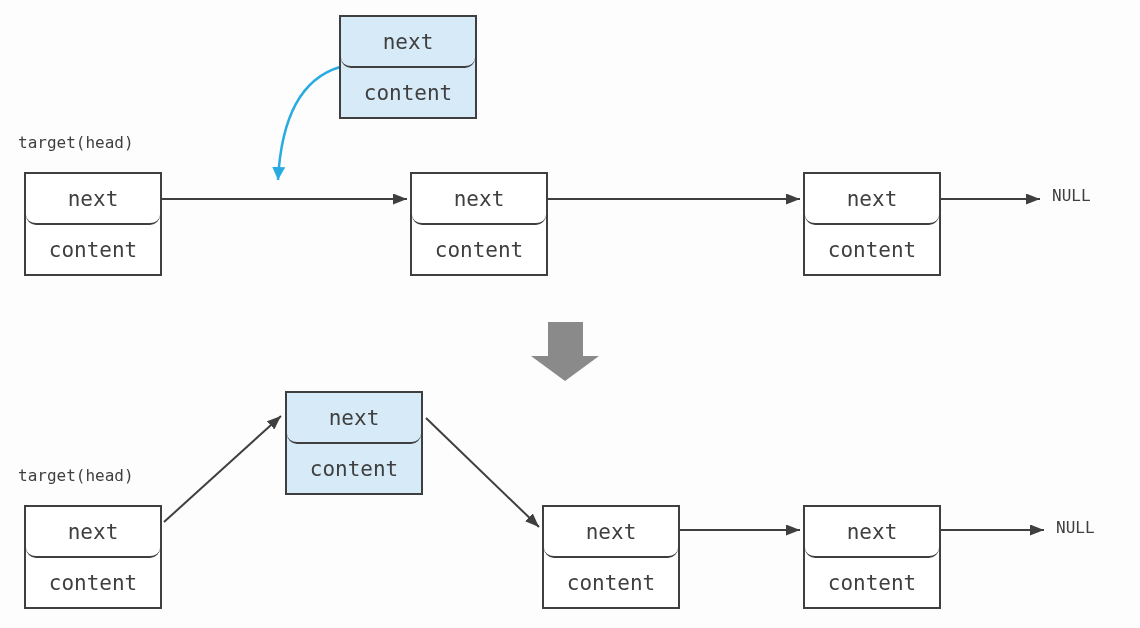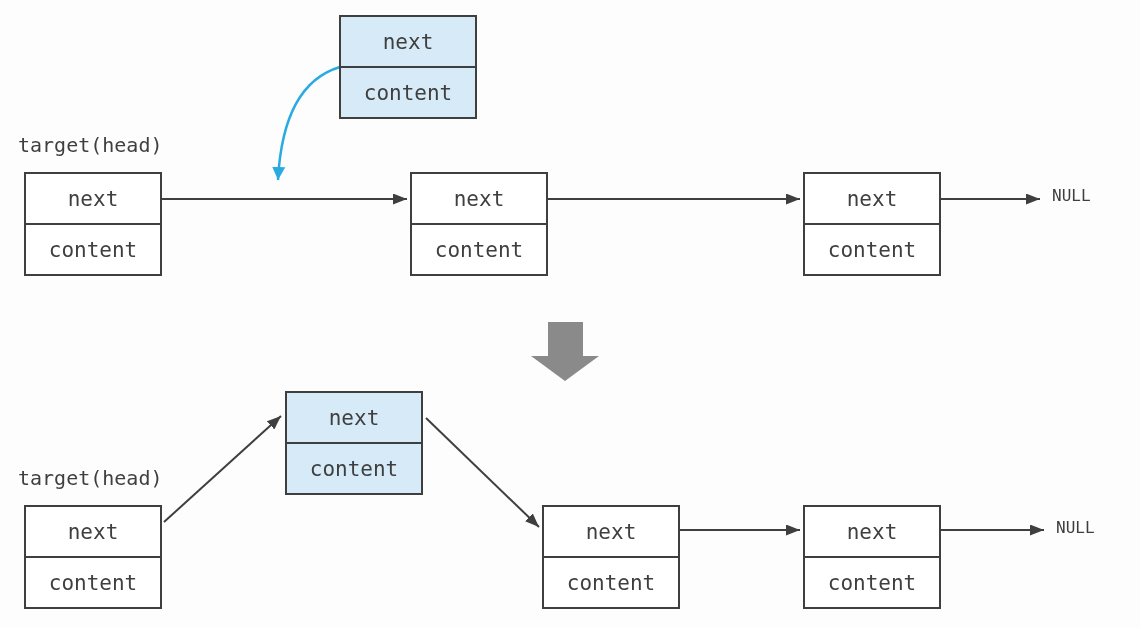--- a/index.html
+++ b/index.html
@@ -22,23 +22,23 @@
   .node{
     position:absolute;width:138px;height:104px;box-sizing:border-box;
     border:2px solid var(--border-color);background:var(--plain-fill);
     display:flex;flex-direction:column;
   }
   .node.highlight{background:var(--highlight-fill);}
   .node .cell{
     flex:1;display:flex;align-items:center;justify-content:center;
     font-size:21px;color:var(--text-color);letter-spacing:0px;
   }
-  .node .cell.next{border-bottom:2px solid var(--border-color);}
+  .node .cell.next{border-bottom:2px solid var(--border-color);border-radius:10px;}
   .pointer-label{
-    position:absolute;font-size:20px;color:var(--text-color);white-space:nowrap;
+    position:absolute;font-size:16px;color:var(--text-color);white-space:nowrap;
   }
   .null-label{
     position:absolute;font-size:16px;color:var(--text-color);white-space:nowrap;
   }
   .arrow-line{stroke:var(--arrow-color);stroke-width:2;fill:none;}
   .blue-line{stroke:var(--blue-arrow);stroke-width:2.5;fill:none;}
   .marker-dark{fill:var(--arrow-color);}
   .marker-blue{fill:var(--blue-arrow);}
   .block-arrow{fill:var(--gray-arrow);stroke:none;}
 </style>

